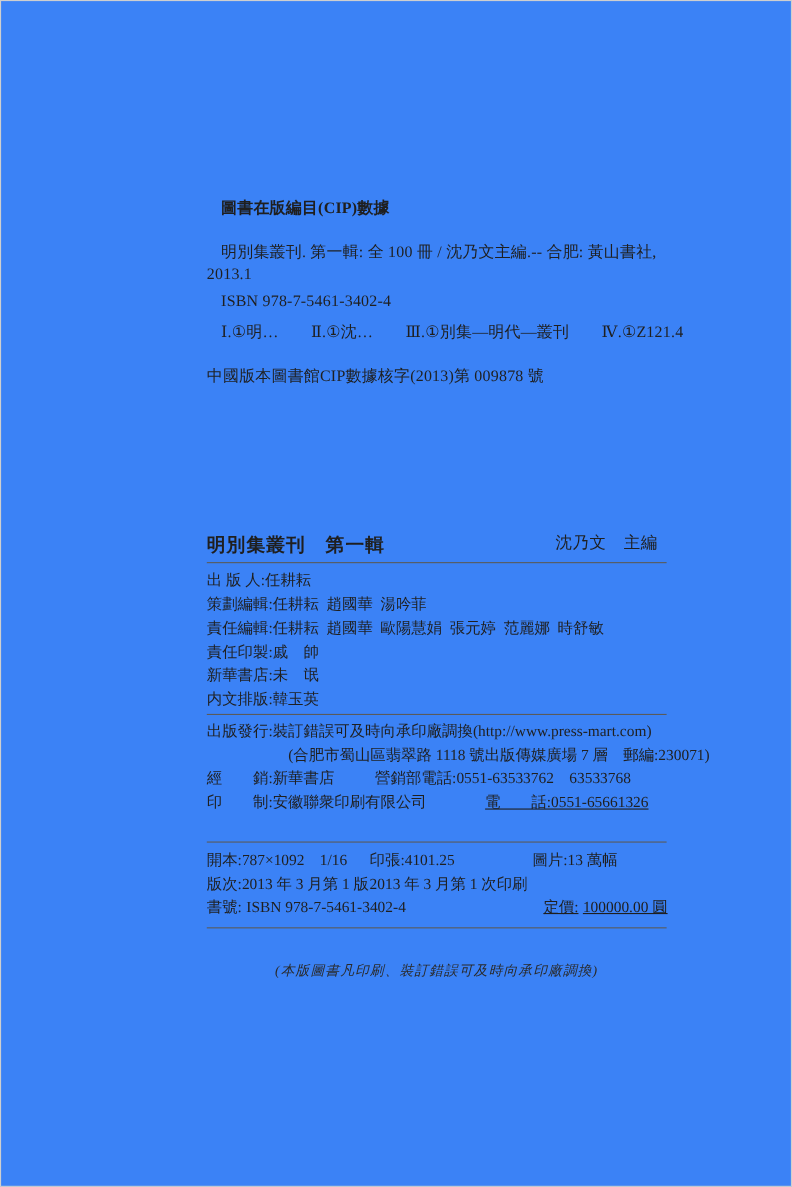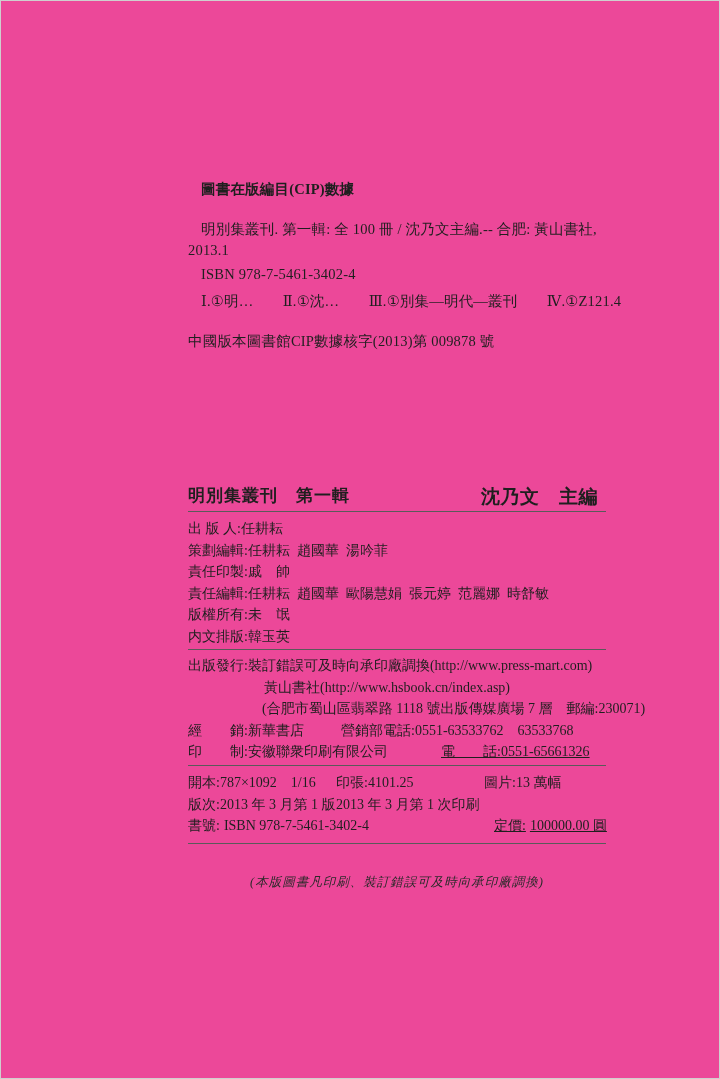--- a/index.html
+++ b/index.html
@@ -1,36 +1,36 @@
 <!DOCTYPE html>
 <html><head>
 <meta charset="utf-8">
 <style>
   html,body { margin:0; padding:0; background:#ffffff; }
   .page {
     position:relative;
     width:720px; height:1079px;
-    background:#ec4899;
+    background:#3b82f6;
     border:1px solid #cfcfcf;
     box-sizing:border-box;
     font-family:"Liberation Serif","DejaVu Serif",serif;
     color:#1f1f1f;
     overflow:hidden;
   }
   .abs { position:absolute; left:187px; width:420px; white-space:nowrap; }
   .indent { padding-left:13px; }
   .bold { font-weight:bold; }
   .cip-text { font-size:14.5px; letter-spacing:0.2px; }
 
   .title-row {
     position:absolute; left:187px; top:483px; width:418px; height:26px;
     display:flex; justify-content:space-between; 
   }
   .book-title { font-size:17px; font-weight:bold; letter-spacing:1px; }
-  .book-editor { font-size:19px; font-weight:700; padding-right:8px; letter-spacing:0.5px; }
+  .book-editor { font-size:15px; font-weight:400; padding-right:8px; letter-spacing:0.5px; }
 
   .rule { position:absolute; left:187px; width:418px; height:0; border-top:1px solid #5a5a5a; }
 
   .block { position:absolute; left:187px; width:418px; font-size:14px; }
   .row { position:relative; height:21.5px; line-height:21.5px; white-space:nowrap; }
   .seg { position:absolute; top:0; white-space:nowrap; }
   .s0   { left:0; }
   .s76  { left:76px; }
   .s74  { left:74px; }
   .s153 { left:153px; }
@@ -68,40 +68,37 @@
   <div class="rule" style="top:510px"></div>
 
   <div class="block" style="top:517px">
     <div class="row">
       <span>出 版 人:</span><span>任耕耘</span>
     </div>
     <div class="row">
       <span>策劃編輯:</span><span>任耕耘 趙國華 湯吟菲</span>
     </div>
     <div class="row">
+      <span>責任編輯:</span><span>任耕耘 趙國華 歐陽慧娟 張元婷 范麗娜 時舒敏</span>
+    </div>
+    <div class="row">
       <span>責任印製:</span><span>戚 帥</span>
     </div>
     <div class="row">
-      <span>責任編輯:</span><span>任耕耘 趙國華 歐陽慧娟 張元婷 范麗娜 時舒敏</span>
-    </div>
-    <div class="row">
-      <span>版權所有:</span><span>未 氓</span>
+      <span>新華書店:</span><span>未 氓</span>
     </div>
     <div class="row">
       <span>内文排版:</span><span>韓玉英</span>
     </div>
   </div>
   <div class="rule" style="top:648px"></div>
 
   <div class="block" style="top:654px">
     <div class="row">
       <span>出版發行:</span><span>裝訂錯誤可及時向承印廠調換(http://www.press-mart.com)</span>
-    </div>
-    <div class="row">
-      <span class="seg s76">黃山書社(http://www.hsbook.cn/index.asp)</span>
     </div>
     <div class="row">
       <span class="seg s74">(合肥市蜀山區翡翠路 1118 號出版傳媒廣場 7 層　郵編:230071)</span>
     </div>
     <div class="row">
       <span class="seg s0"><span>經　　銷:</span><span>新華書店</span></span>
       <span class="seg s153"><span>營銷部電話:</span><span>0551-63533762 63533768</span></span>
     </div>
     <div class="row">
       <span class="seg s0"><span>印　　制:</span><span>安徽聯衆印刷有限公司</span></span>

